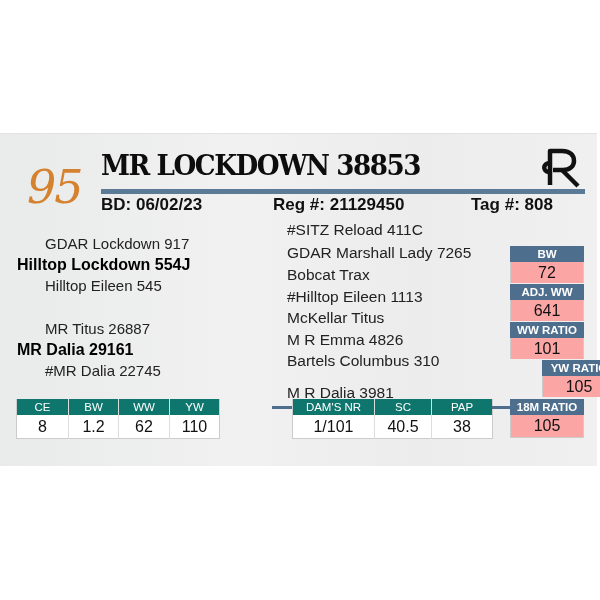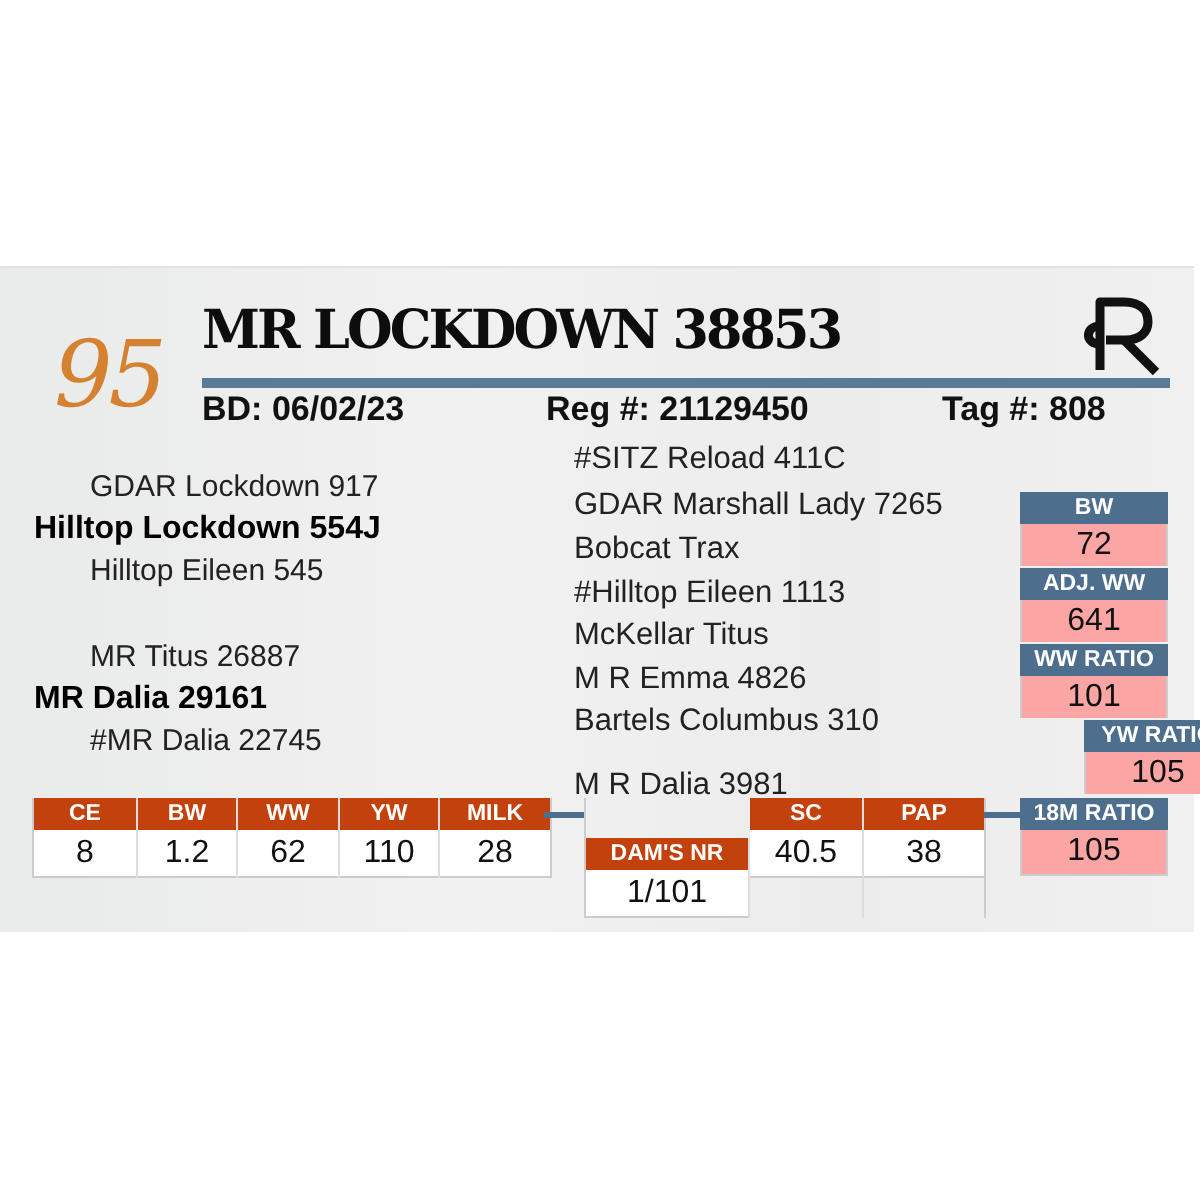--- a/index.html
+++ b/index.html
@@ -41,21 +41,21 @@
     text-align: center; line-height: 16px; white-space: nowrap;
   }
   .stat-val {
     height: 21px; background: #fca5a5; text-align: center; font-size: 16px; line-height: 21px;
     border-left: 1px solid #ccc; border-right: 1px solid #ccc;
   }
   .grid { position: absolute; display: flex; }
   .grid .col { border-right: 1px solid #ddd; }
   .grid .col:last-child { border-right: none; }
   .grid .head {
-    height: 16px; background: #c2410c; color: #fff; font-weight: bold; font-size: 11.5px;
+    height: 16px; background: #0f766e; color: #fff; font-weight: normal; font-size: 11.5px;
     text-align: center; line-height: 16px;
   }
   .grid .val {
     height: 23px; background: #fff; text-align: center; font-size: 16px; line-height: 23px;
     border-bottom: 1px solid #ccc;
   }
   .grid-wrap { border-left: 1px solid #ccc; border-right: 1px solid #ccc; display: flex; }
   .connector { position: absolute; height: 3px; background: #4e6e8e; }
 </style>
 </head>
@@ -125,32 +125,28 @@
       <div class="val">1.2</div>
     </div>
     <div class="col" style="width:50px;">
       <div class="head">WW</div>
       <div class="val">62</div>
     </div>
     <div class="col" style="width:49px;">
       <div class="head">YW</div>
       <div class="val">110</div>
     </div>
-    <div class="col" style="width:55px;">
-      <div class="head">MILK</div>
-      <div class="val">28</div>
-    </div>
   </div>
 </div>
 
 <div class="connector" style="left:272px; top:406px; width:20px;"></div>
 
 <div class="grid" style="left:292px; top:399px;">
   <div class="grid-wrap">
-    <div class="col" style="width:81px;margin-top:20px;">
+    <div class="col" style="width:81px;">
       <div class="head">DAM'S NR</div>
       <div class="val">1/101</div>
     </div>
     <div class="col" style="width:56px;">
       <div class="head">SC</div>
       <div class="val">40.5</div>
     </div>
     <div class="col" style="width:60px;">
       <div class="head">PAP</div>
       <div class="val">38</div>

